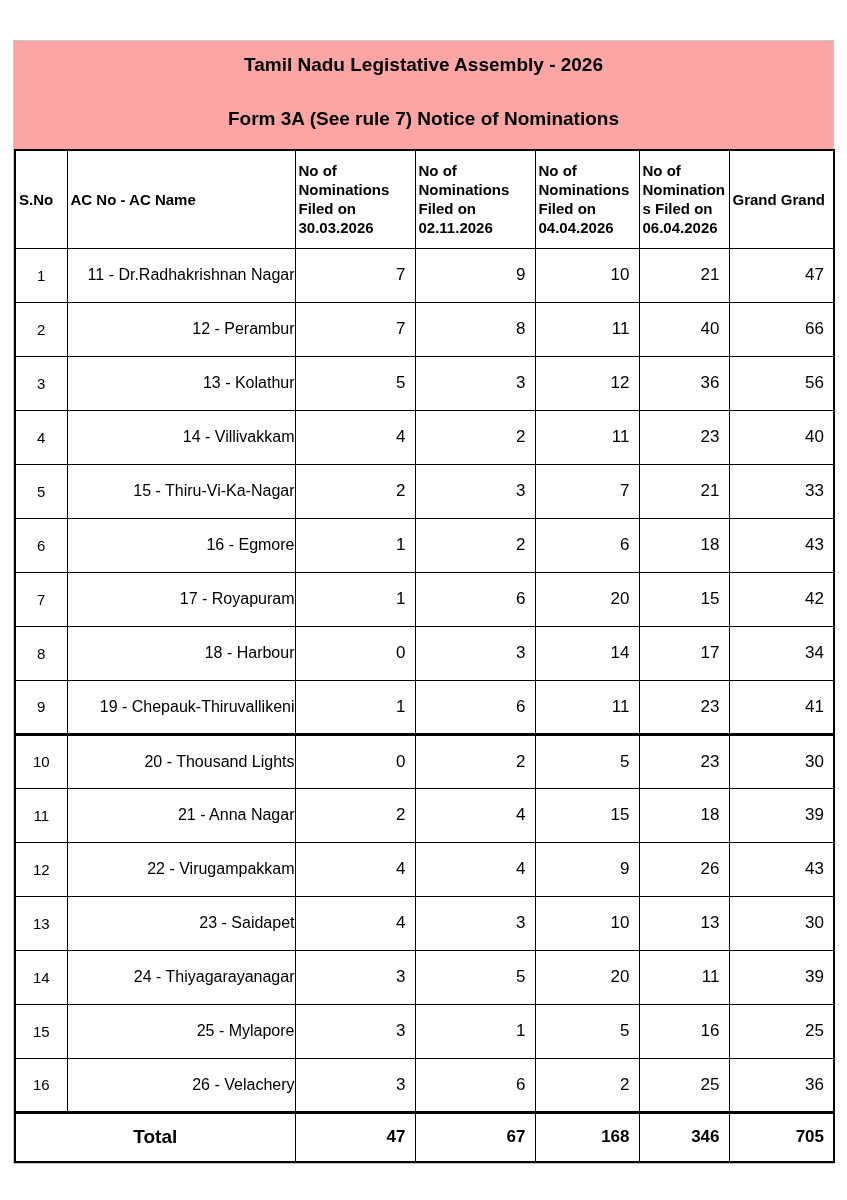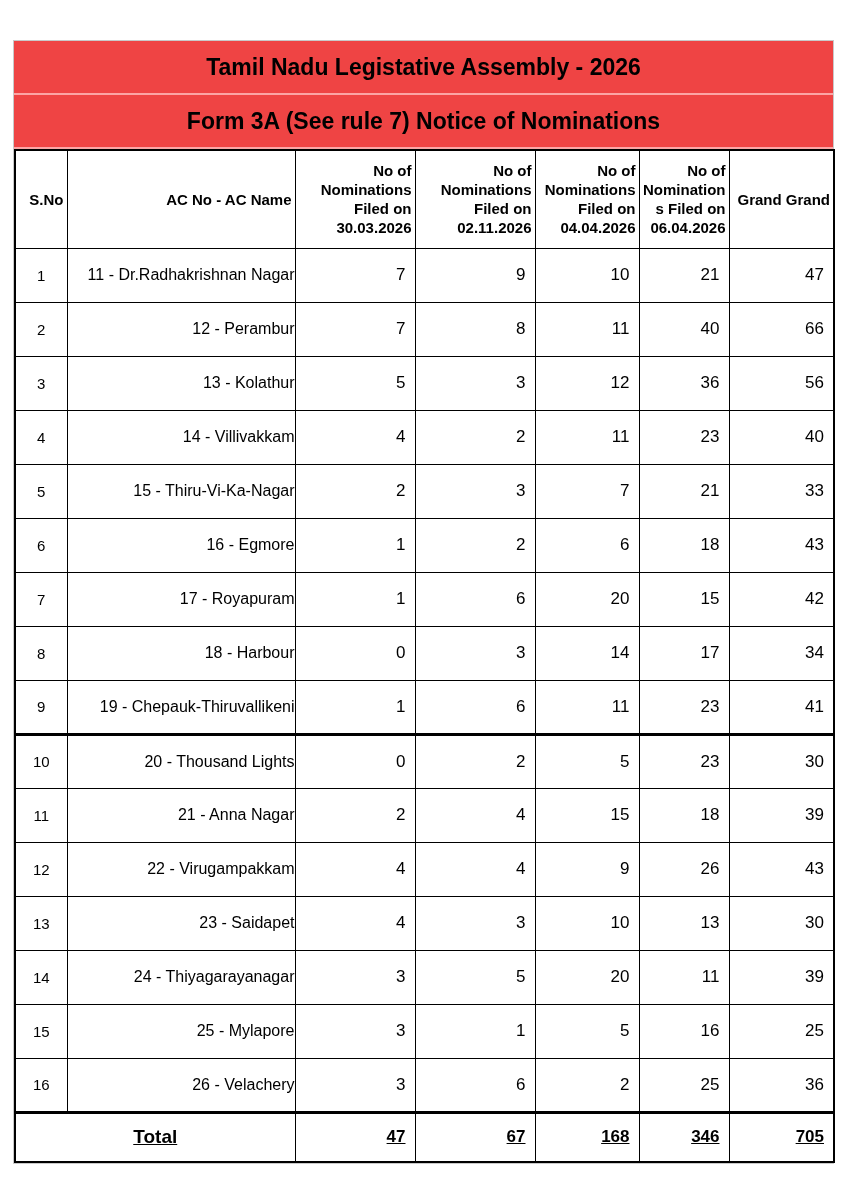--- a/index.html
+++ b/index.html
@@ -18,40 +18,40 @@
   .doc {
     border: 1px solid #c9c9c9;
     background: #ffffff;
   }
   .title-row {
     height: 54px;
     display: flex;
     align-items: center;
     justify-content: center;
     font-weight: bold;
-    font-size: 23px;
-    border-bottom: 2px solid #fca5a5;
-    background: #ef4444;
+    font-size: 19px;
+    border-bottom: 7px solid #fca5a5;
+    background: #fca5a5;
   }
   table.nominations {
     border-collapse: collapse;
     table-layout: fixed;
     width: 100%;
     border: 2px solid #000000;
   }
   th, td {
     border: 1px solid #000000;
     overflow: hidden;
     vertical-align: middle;
   }
   thead th {
     font-weight: bold;
     font-size: 15px;
     line-height: 19px;
-    text-align: right;
+    text-align: left;
     padding: 2px 3px;
     height: 98px;
     word-wrap: break-word;
     overflow-wrap: break-word;
   }
   tbody td { height: 54px; }
   .c-sno {
     text-align: center;
     font-size: 15px;
     padding: 2px;
@@ -66,21 +66,20 @@
   .c-num {
     text-align: right;
     font-size: 17px;
     padding: 2px 9px 2px 2px;
   }
   tr.chunk-end td { border-bottom: 3px solid #000000; }
   tr.total-row td {
     border-top: 3px solid #000000;
     height: 50px;
     font-weight: bold;
-    text-decoration: underline;
   }
   tr.total-row .total-label {
     text-align: center;
     font-size: 19px;
     font-weight: bold;
   }
   tr.total-row .c-num { font-size: 17px; }
 </style>
 </head>
 <body>

